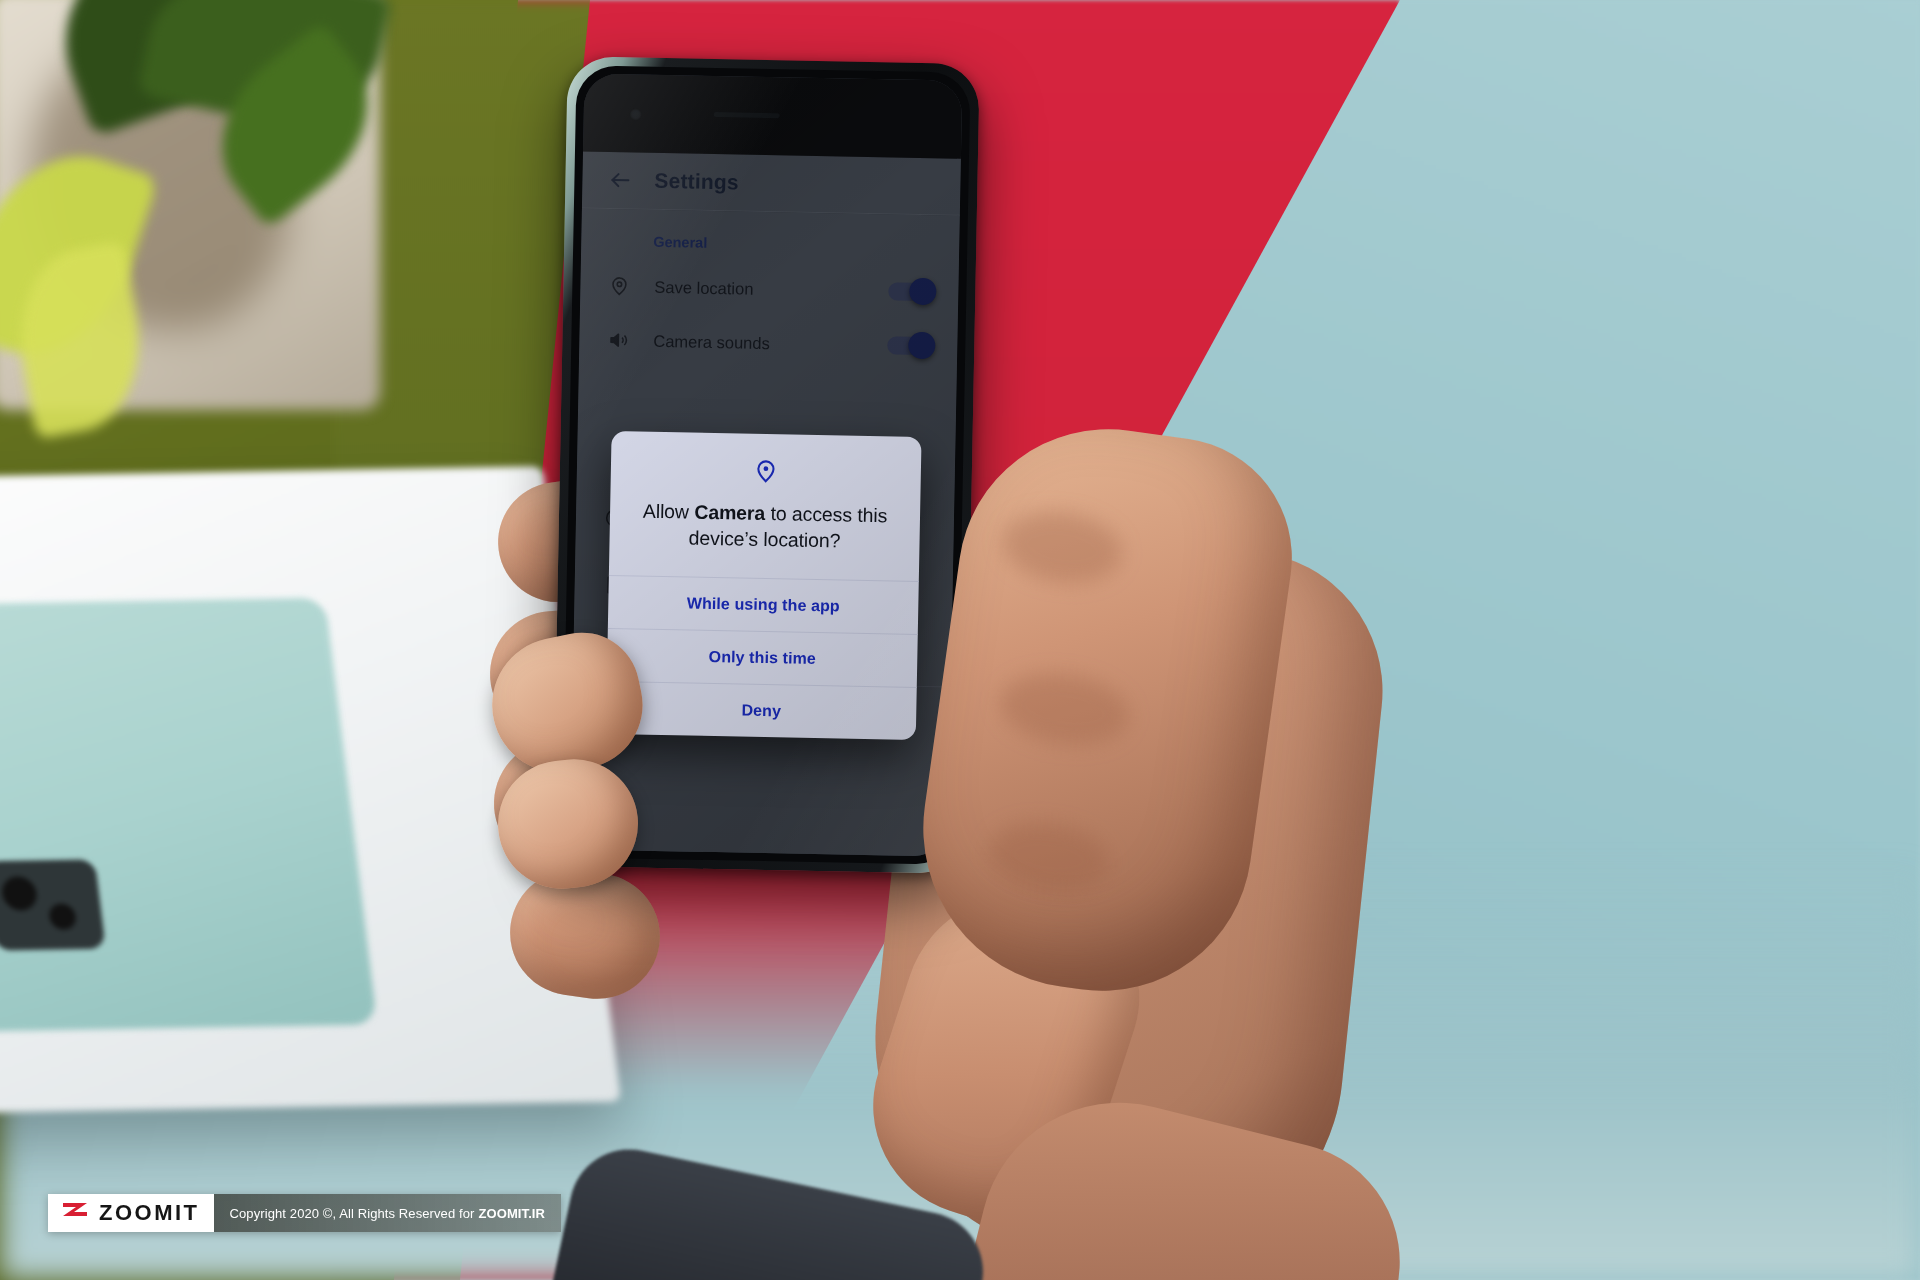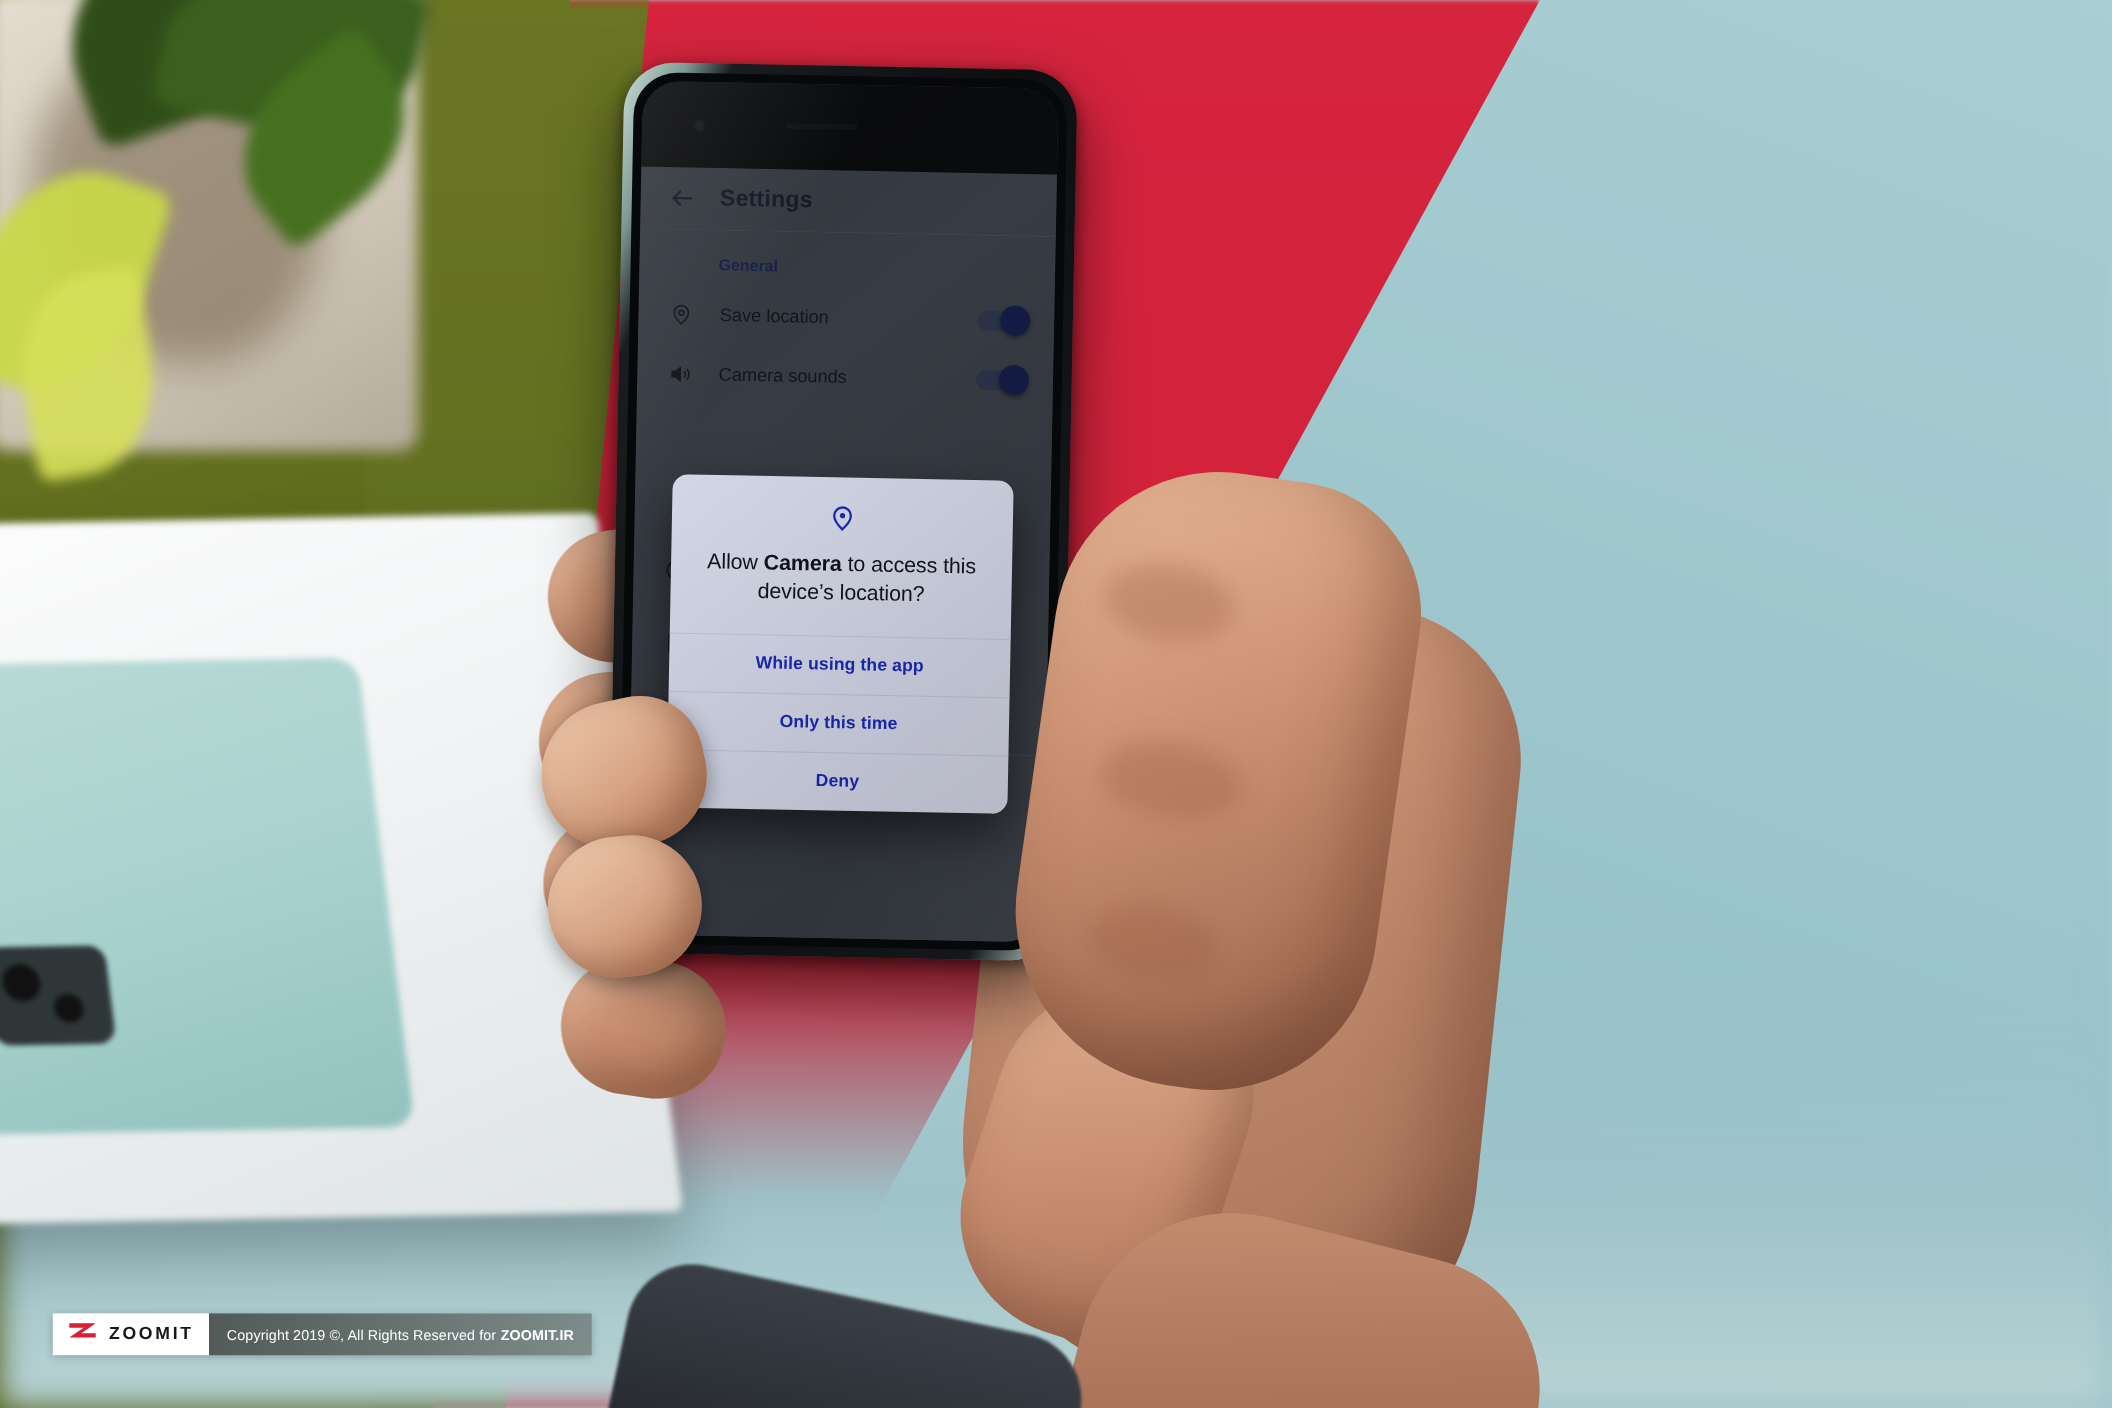--- a/index.html
+++ b/index.html
@@ -286,21 +286,21 @@
     box-shadow:0 2px 8px rgba(0,0,0,.25);
   }
   .wm-logo {
     background:#ffffff; display:flex; align-items:center; gap:9px;
     padding:0 14px 0 12px;
   }
   .wm-z {
     width:30px; height:24px; position:relative; flex:0 0 auto;
   }
   .wm-name {
-    color:#161616; font-size:16px; font-weight:700; letter-spacing:2.5px;
+    color:#161616; font-size:22px; font-weight:700; letter-spacing:2.5px;
   }
   .wm-copy {
     background:linear-gradient(90deg, rgba(60,65,60,.82), rgba(95,100,95,.62));
     color:#fff; font-size:13px; display:flex; align-items:center;
     padding:0 16px; letter-spacing:.1px; white-space:nowrap;
   }
   .wm-copy b { font-weight:700; margin-left:4px; }
 </style>
 </head>
 <body>
@@ -478,18 +478,18 @@
       <span class="wm-z">
         <svg viewBox="0 0 30 24" width="30" height="24">
           <path d="M3 2 L27 2 L14 11 L27 11 L27 15 L3 15 L16 6 L3 6 Z" fill="#d81f33"></path>
           <path d="M2 17 L26 17 L26 21 L2 21 Z" fill="#d81f33" opacity="0"></path>
           <path d="M5 3 L24 3 L11 11 L24 11" fill="none" stroke="#d81f33" stroke-width="0"></path>
         </svg>
       </span>
       <span class="wm-name">ZOOMIT</span>
     </div>
     <div class="wm-copy">
-      <span>Copyright 2019 ©, All Rights Reserved for</span>
+      <span>Copyright 2020 ©, All Rights Reserved for</span>
         <b>ZOOMIT.IR</b>
     </div>
   </div>
 
 </div>
 
 </body></html>

